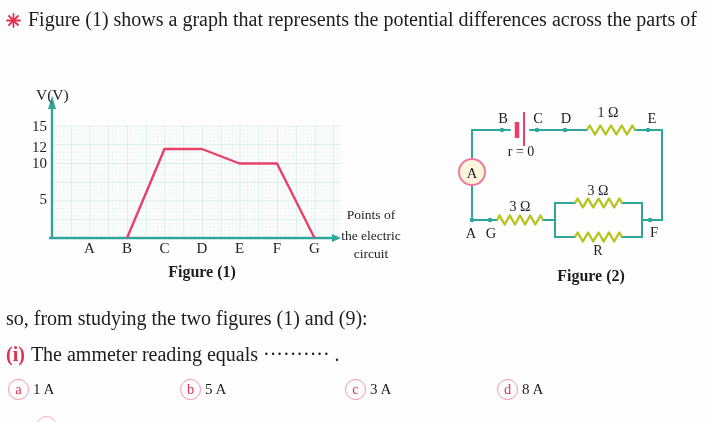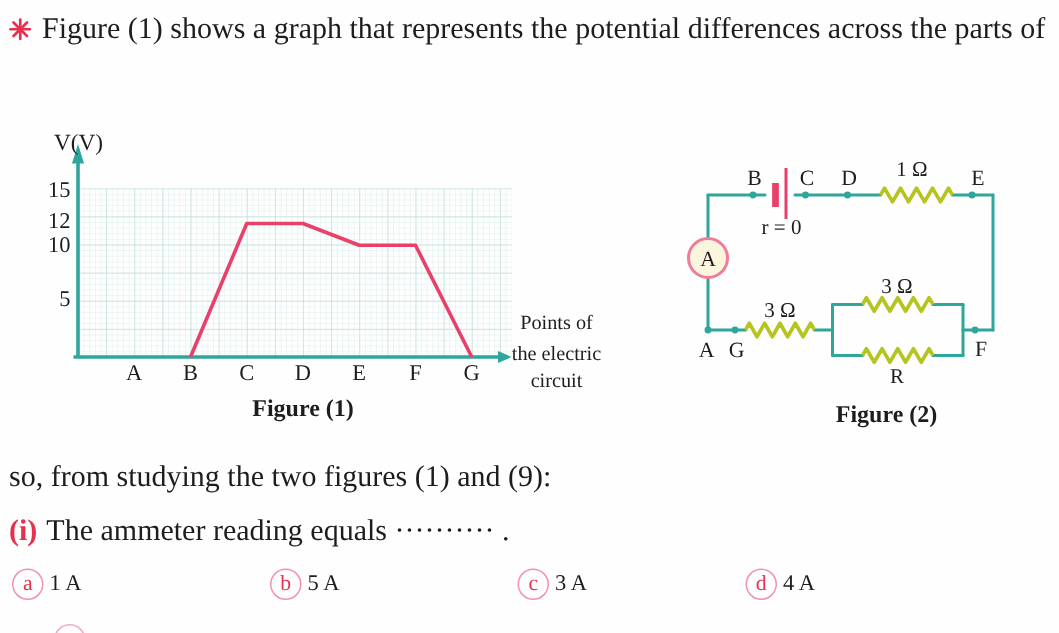--- a/index.html
+++ b/index.html
@@ -173,18 +173,18 @@
   <div class="option" style="left:180px;">
     <span class="opt-circle">b</span>
     <span class="opt-text">5 A</span>
   </div>
   <div class="option" style="left:345px;">
     <span class="opt-circle">c</span>
     <span class="opt-text">3 A</span>
   </div>
   <div class="option" style="left:497px;">
     <span class="opt-circle">d</span>
-    <span class="opt-text">4 A</span>
+    <span class="opt-text">8 A</span>
   </div>
 
   <div class="peek-circle"></div>
 
 </div>
 
 </body></html>

